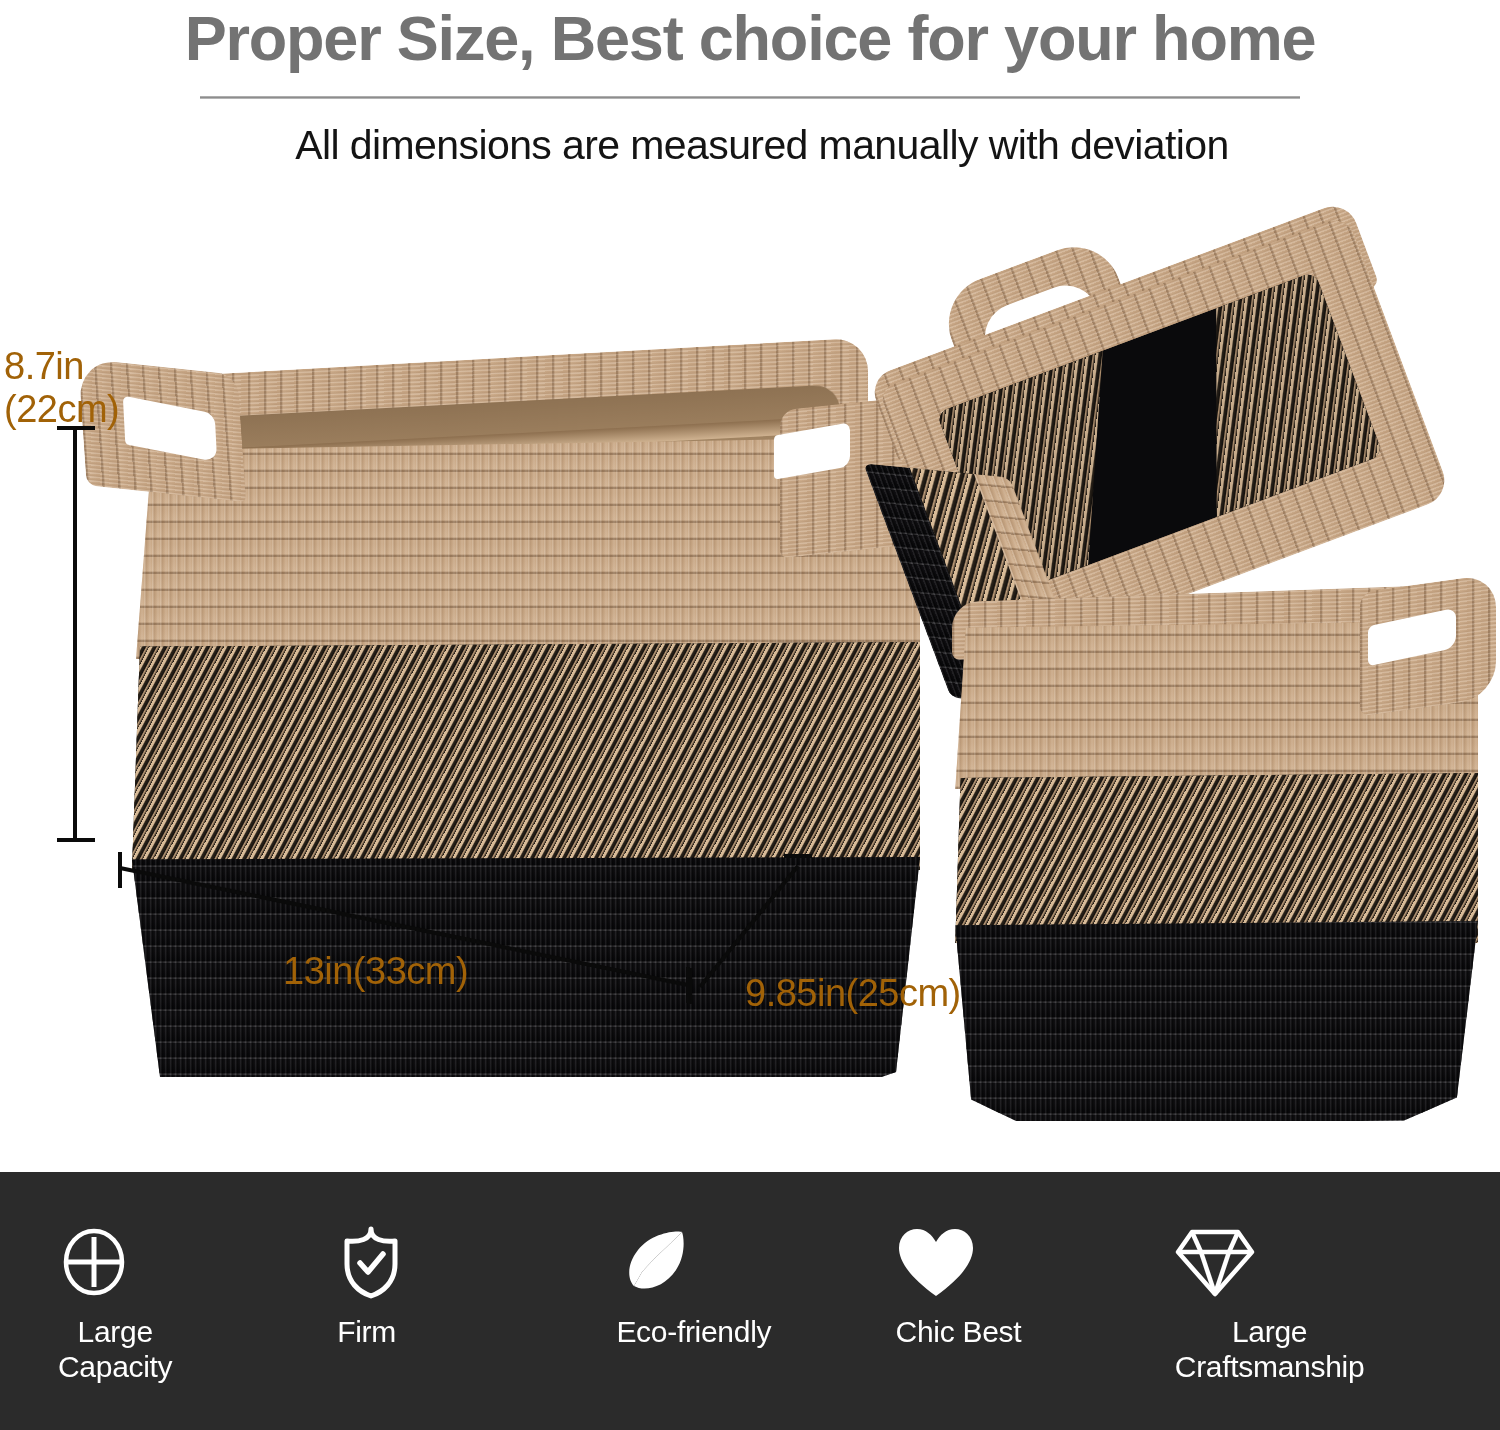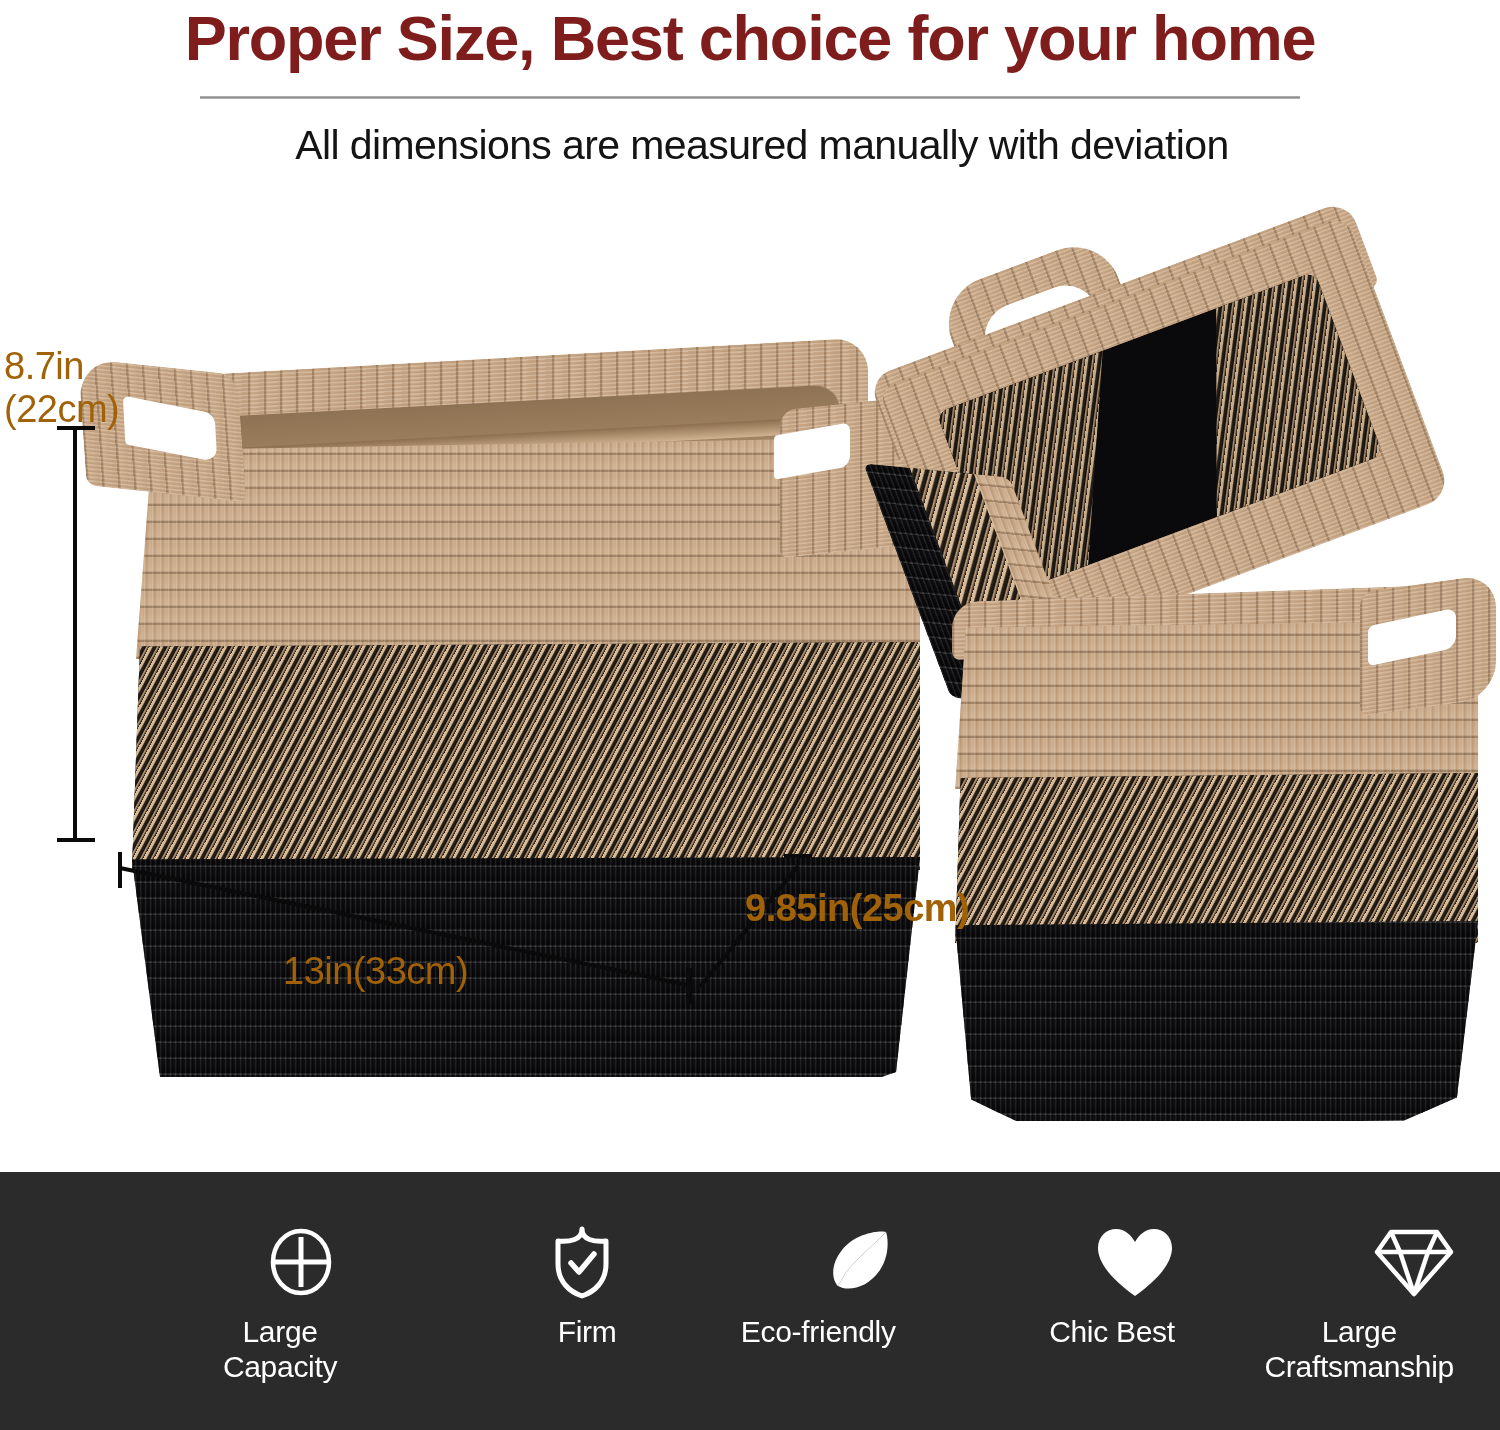--- a/index.html
+++ b/index.html
@@ -12,21 +12,21 @@
   }
 
   
   #header-block { position:absolute; left:0; top:0; width:1500px; height:180px; }
   #headline {
     position:absolute; left:0; top:2px; width:1500px;
     text-align:center;
     font-size:63px;
     font-weight:bold;
     letter-spacing:-1.2px;
-    color:#7f1d1d;
+    color:#737373;
     font-family:"Liberation Sans", sans-serif;
     white-space:nowrap;
   }
   #header-divider {
     position:absolute; left:200px; top:96px; width:1100px; height:3px;
     background:linear-gradient(to bottom,#bdbdbd,#8d8d8d,#c9c9c9);
   }
   #subheadline {
     position:absolute; left:12px; top:122px; width:1500px;
     text-align:center;
@@ -267,38 +267,38 @@
   .dim-label {
     position:absolute;
     font-size:38px;
     color:#a16207;
     white-space:nowrap;
     letter-spacing:-0.5px;
     line-height:1.12;
   }
   #dim-height-label { left:4px; top:345px; }
   #dim-width-label  { left:283px; top:950px; }
-  #dim-depth-label  { left:745px; top:887px;font-weight:bold; }
+  #dim-depth-label  { left:745px; top:972px; }
 
   #dim-svg { position:absolute; left:0; top:0; width:1500px; height:1172px; pointer-events:none; }
 
   
   #feature-bar {
     position:absolute; left:0; top:1172px; width:1500px; height:258px;
     background:#2b2b2b;
     display:flex;
     align-items:flex-start;
     justify-content:space-between;
     padding:52px 46px 0 58px;
   }
   .feature {
     flex:1 1 0;
     display:flex;
     flex-direction:column;
-    align-items:flex-end;
+    align-items:flex-start;
     text-align:center;
   }
   .feature .ficon {
     height:76px;
     display:flex;
     align-items:center;
     justify-content:center;
     margin-bottom:14px;
   }
   .feature .flabel {

